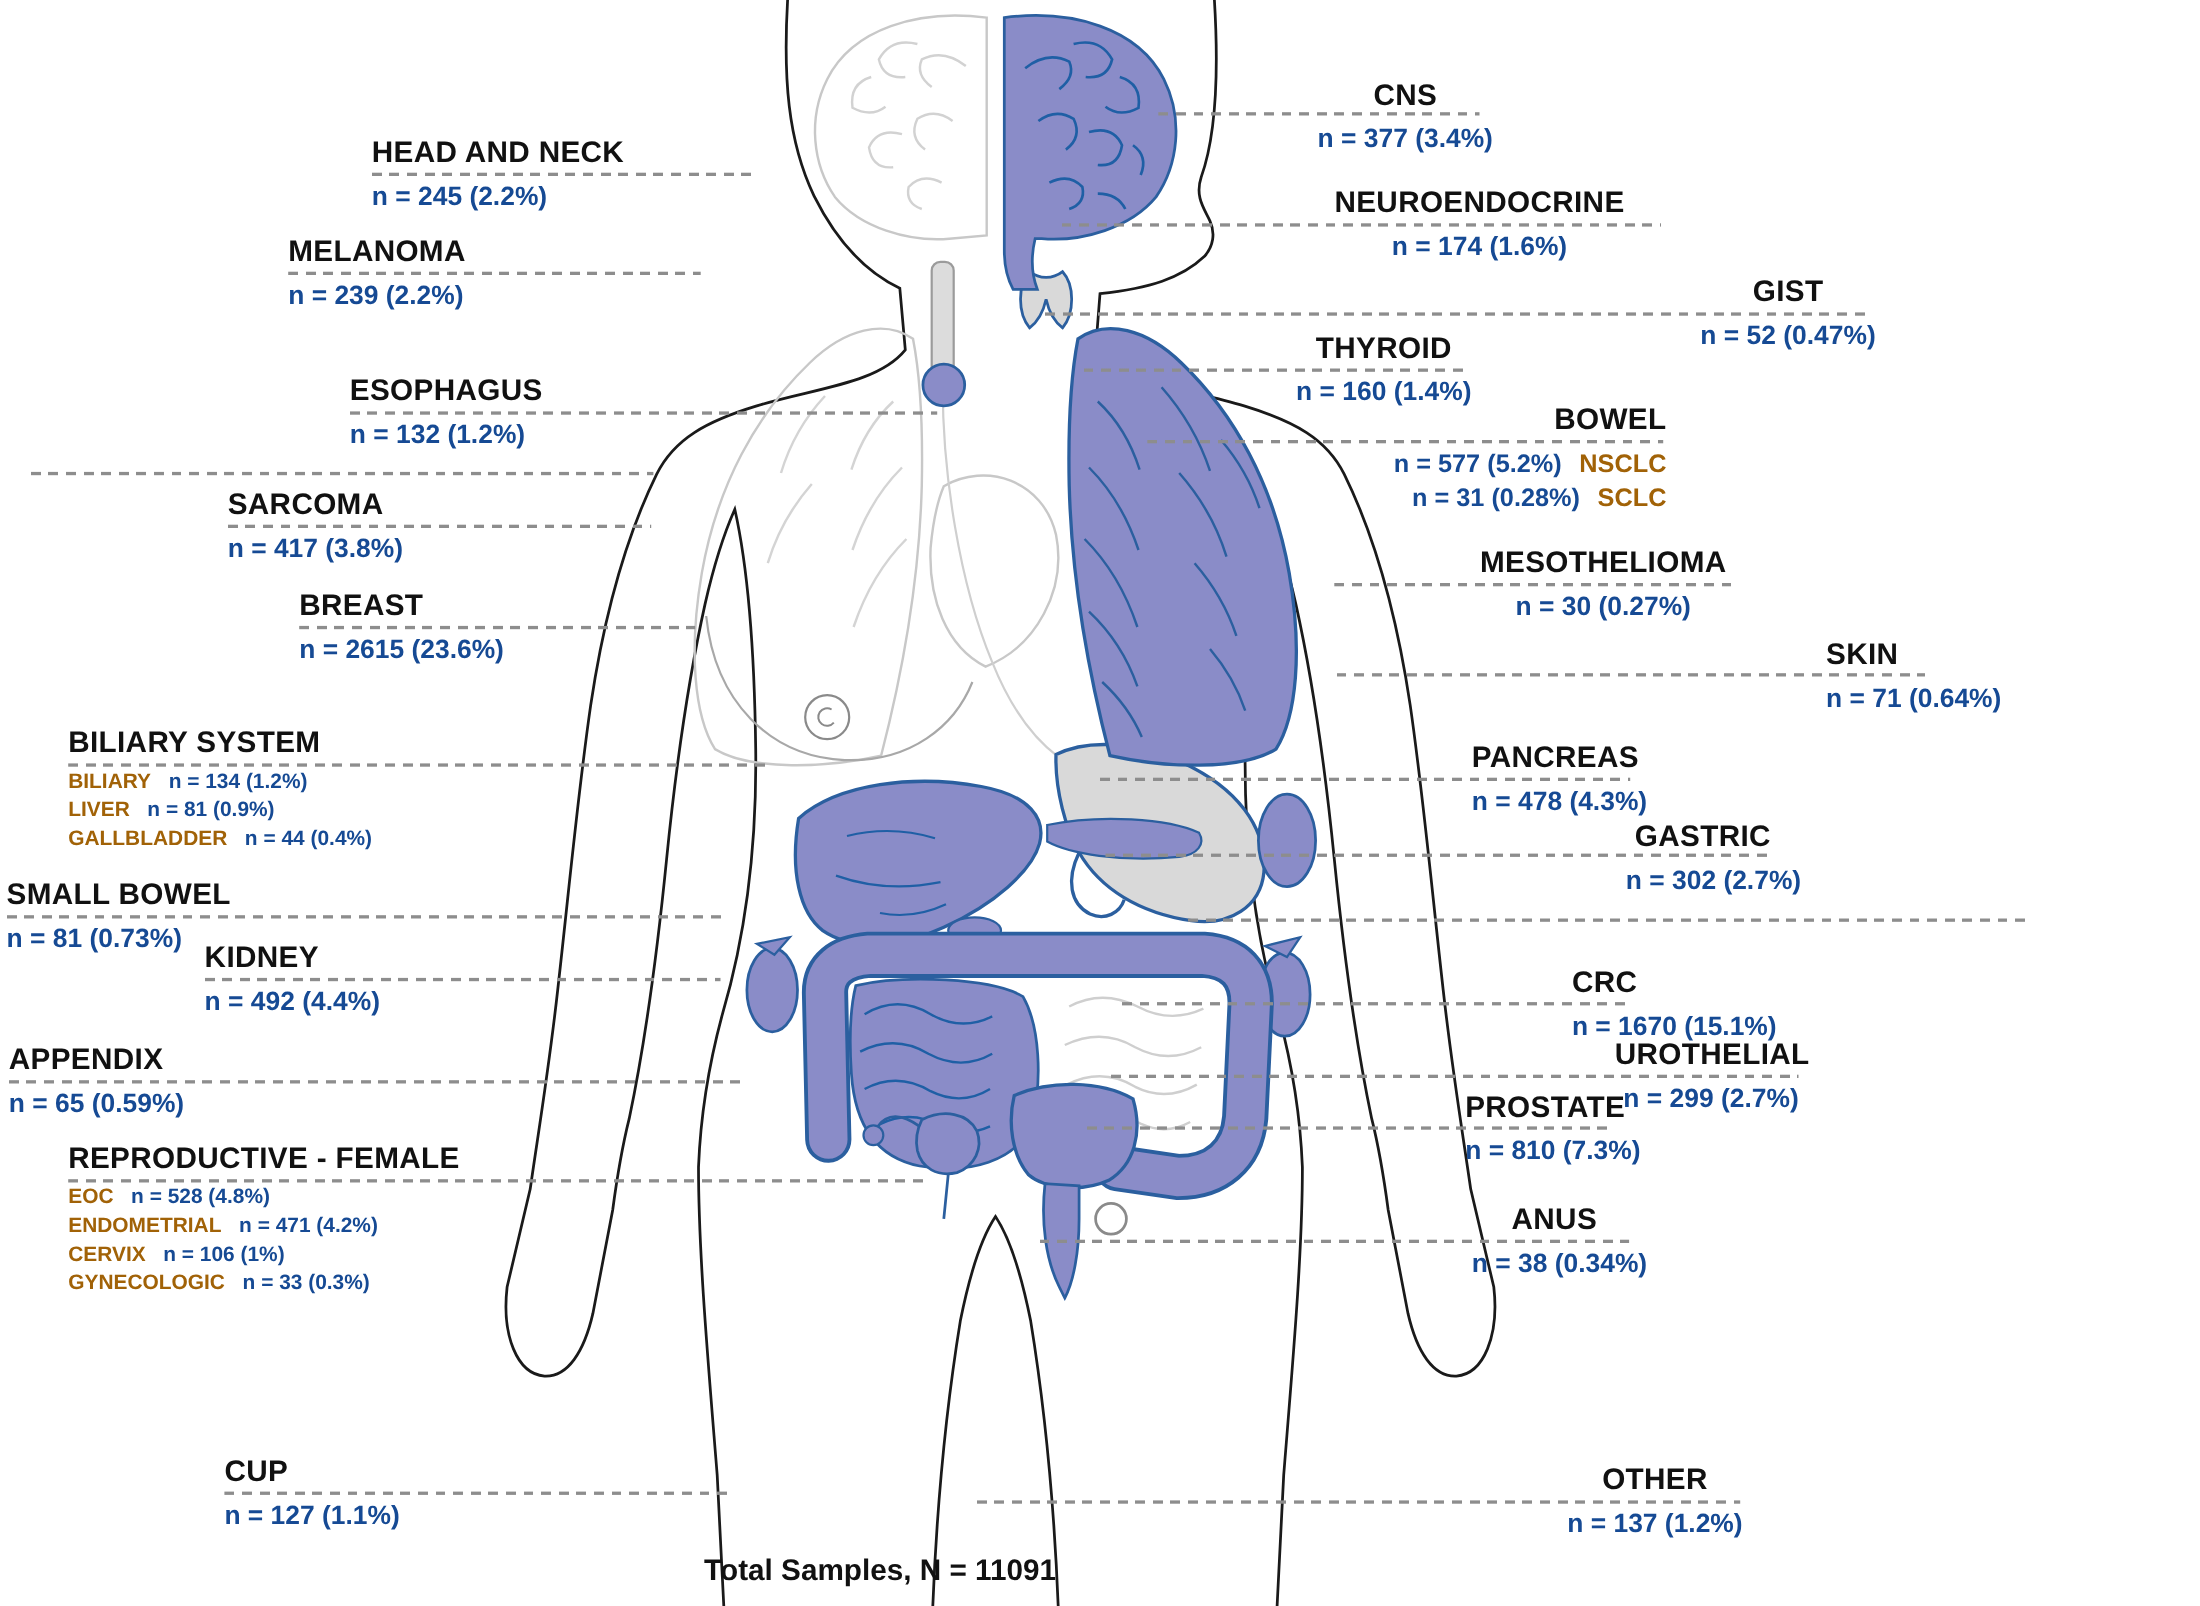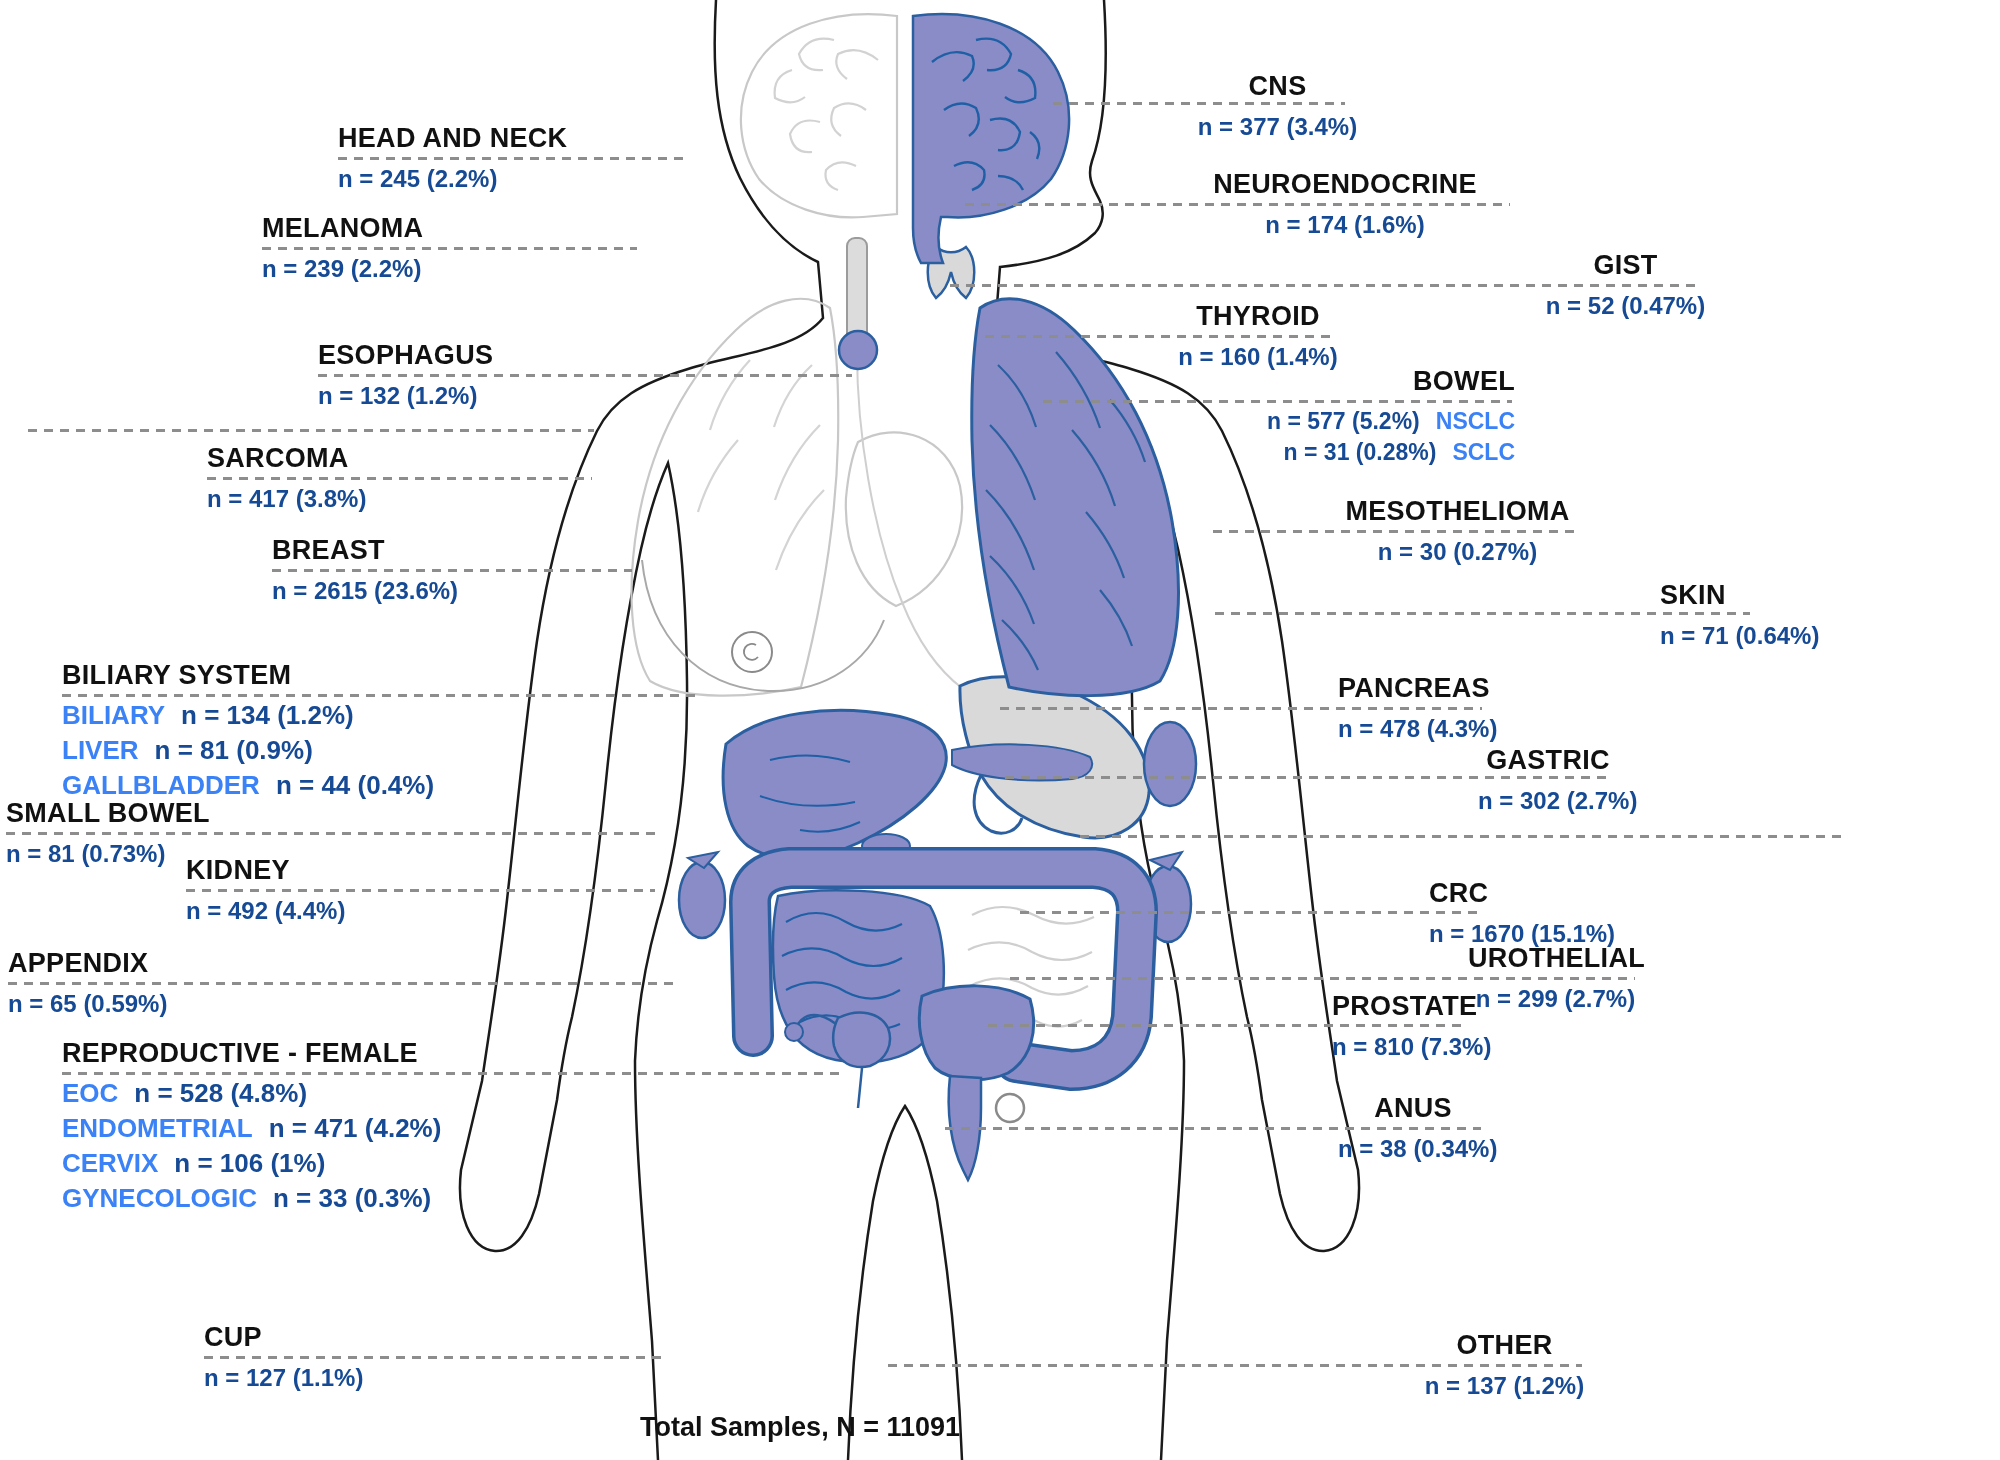--- a/index.html
+++ b/index.html
@@ -6,22 +6,22 @@
   #canvas{
     position:relative;width:2000px;height:1460px;background:#ffffff;overflow:hidden;
     font-family:"Liberation Sans", sans-serif;
   }
   #bodysvg{position:absolute;left:0;top:0;}
   #annotation-layer{position:absolute;left:0;top:0;width:2000px;height:1460px;}
   .anno{position:absolute;font-weight:bold;}
   .anno .t{font-size:27px;color:#111111;line-height:1.08;letter-spacing:.3px;white-space:nowrap;}
   .anno .v{font-size:24px;color:#164a94;margin-top:12px;white-space:nowrap;}
   .anno .rows{margin-top:10px;}
-  .anno .row{font-size:26px;margin-top:4px;white-space:nowrap;}
-  .row .rl{color:#3b82f6;margin-top:16px;}
+  .anno .row{font-size:19px;margin-top:4px;white-space:nowrap;}
+  .row .rl{color:#a16207;margin-top:16px;}
   .row .rv{color:#164a94;}
   .row span + span{margin-left:16px;}
   .dash{position:absolute;height:3px;
     background:repeating-linear-gradient(90deg,#8d8d8d 0 9px,transparent 9px 16px);}
   #total-samples{position:absolute;left:640px;top:1412px;width:320px;text-align:right;
     font-size:27px;font-weight:bold;color:#111111;white-space:nowrap;}
 
   
   .a-head_and_neck{left:338px;top:124px;width:270px;}   .l-head_and_neck{left:338px;top:157px;width:348px;}
   .a-melanoma{left:262px;top:214px;width:270px;}        .l-melanoma{left:262px;top:247px;width:375px;}

